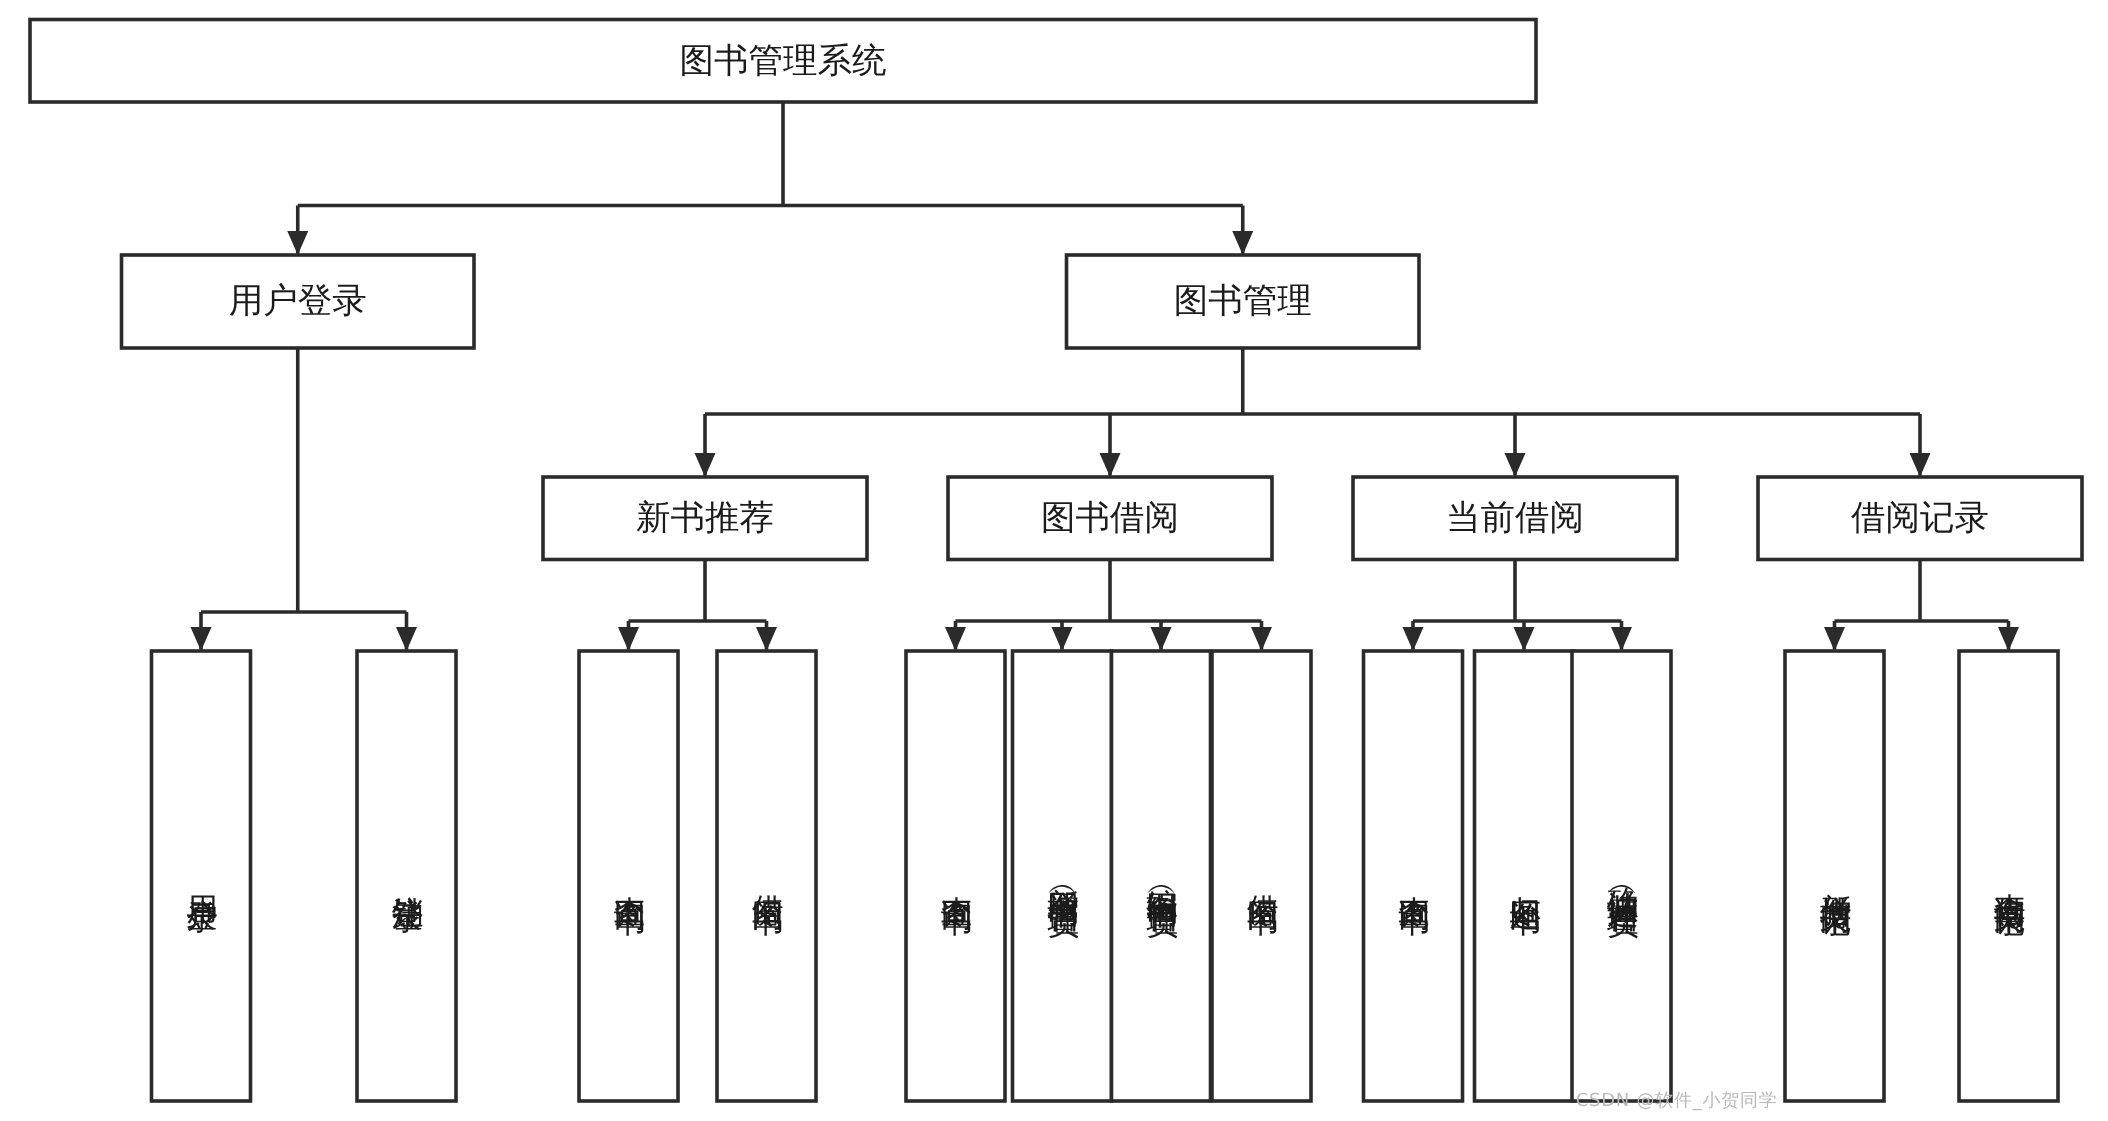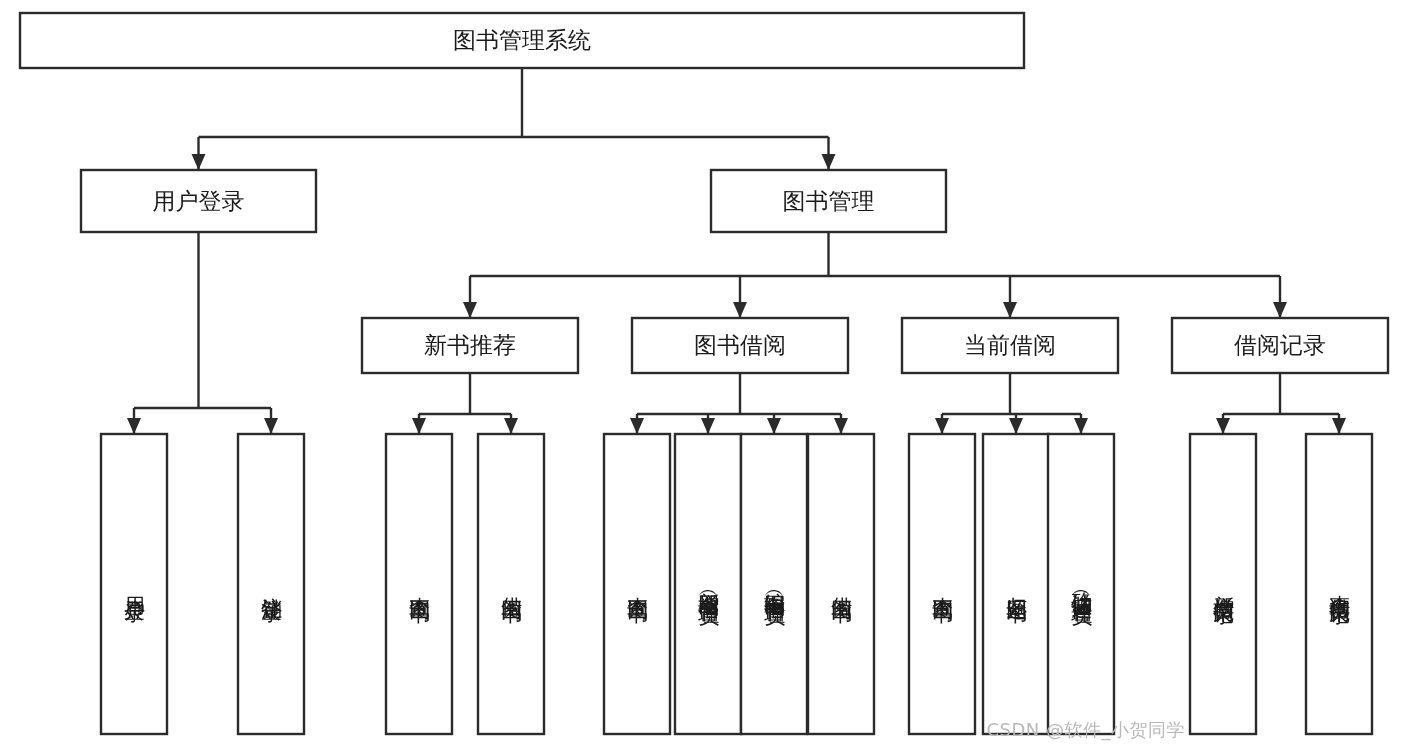--- a/index.html
+++ b/index.html
@@ -62,21 +62,21 @@
     align-items: center;
     justify-content: center;
     white-space: nowrap;
     pointer-events: none;
   }
   .watermark {
     position: absolute;
     right: 8px;
     bottom: 5px;
     font-family: "DejaVu Sans", "Liberation Sans", sans-serif;
-    font-size: 18px;
+    font-size: 12px;
     color: #b9b9b9;
     letter-spacing: 0.5px;
     white-space: nowrap;
   }
 </style>
 </head>
 <body>
 
 <div id="diagram-root">
 

